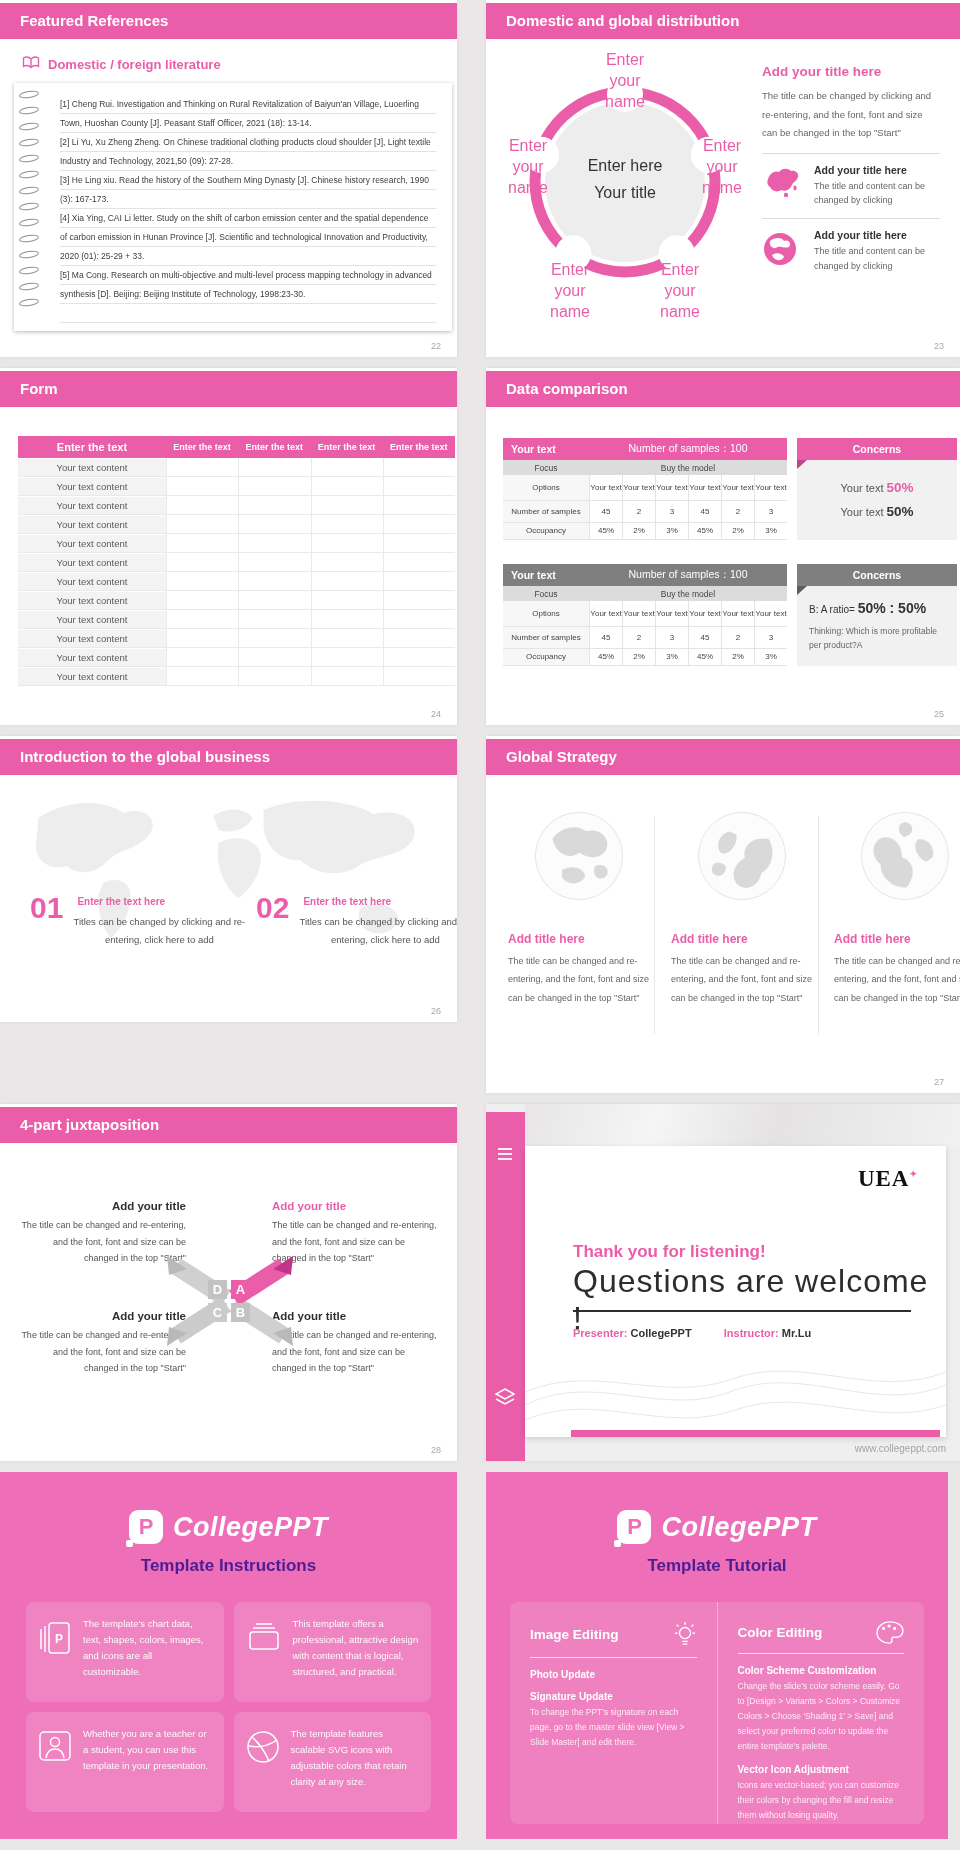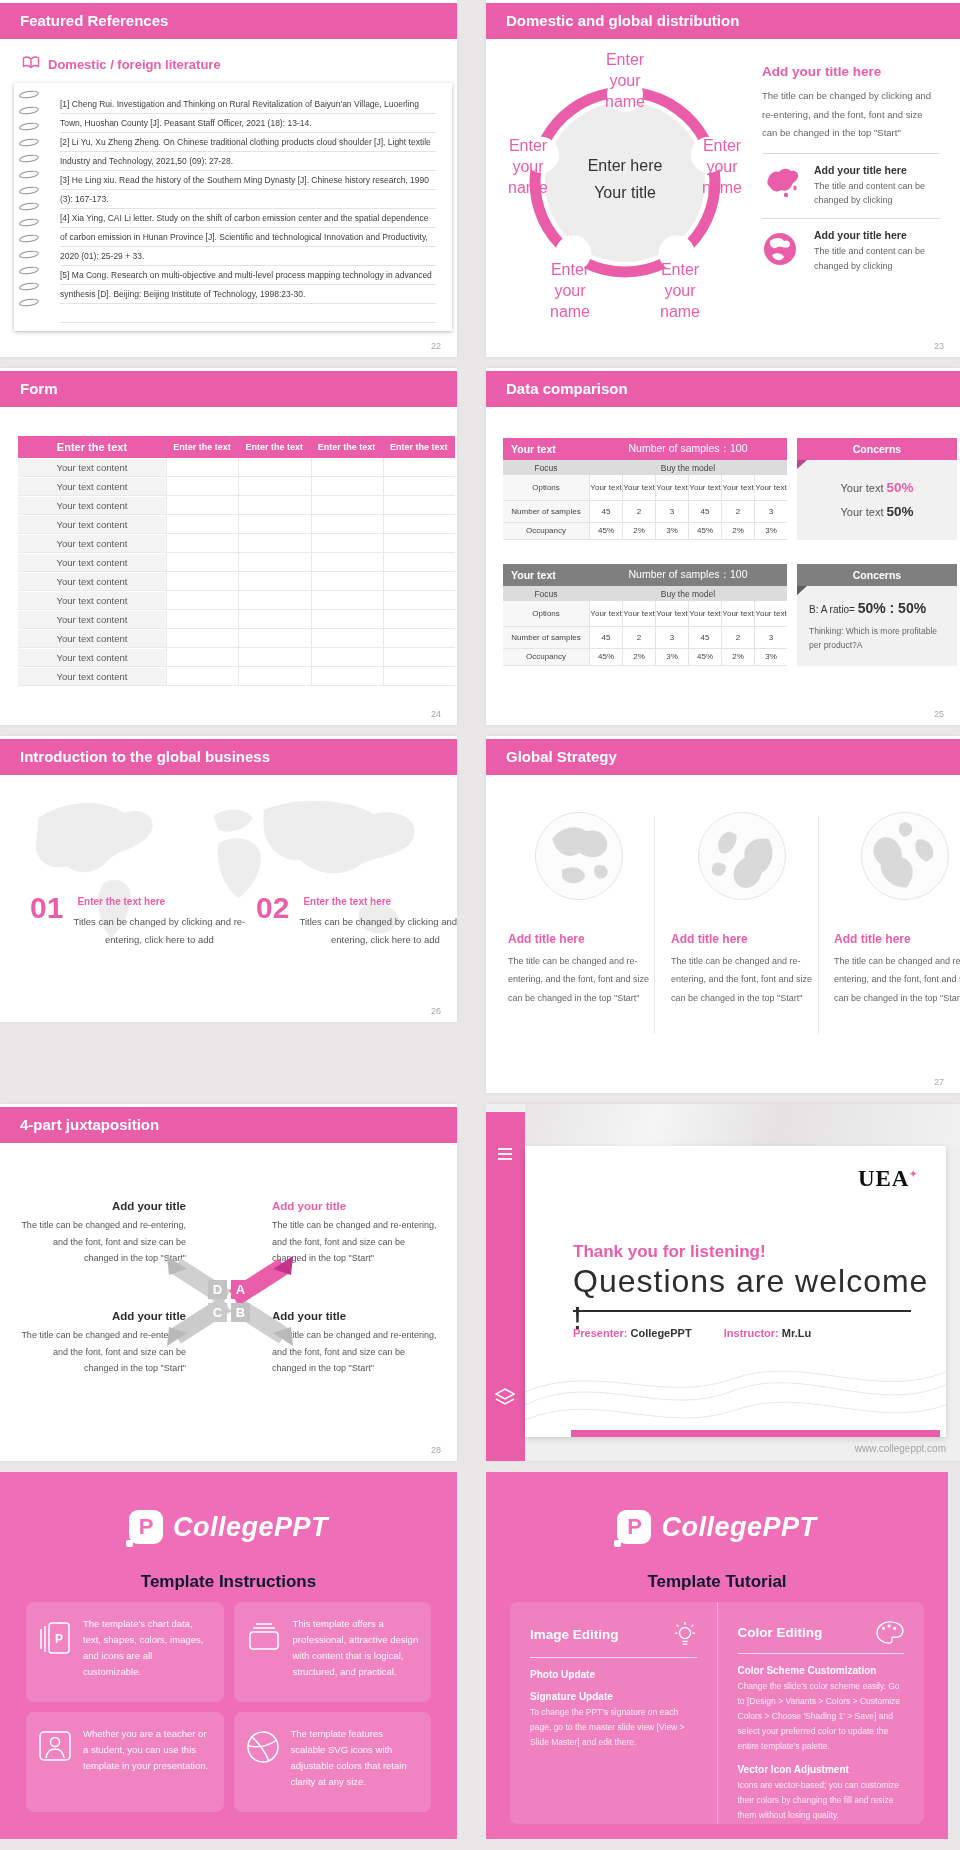--- a/index.html
+++ b/index.html
@@ -137,21 +137,21 @@
   .mesh{position:absolute;left:0;bottom:7px}
   .cardbar{position:absolute;left:46px;right:6px;bottom:0;height:7px;background:var(--pink)}
   .site{position:absolute;right:14px;bottom:7px;font-size:10px;color:#a3a3a3}
 
   
   .brand{display:flex;justify-content:center;align-items:center;gap:10px;padding-top:38px}
   .bicon{position:relative;width:34px;height:34px;background:#fff;border-radius:9px;color:var(--panelpink);
          font-weight:bold;font-size:22px;text-align:center;line-height:34px}
   .bicon::after{content:"";position:absolute;left:-3px;bottom:-3px;width:7px;height:7px;background:#fff;border-radius:2px}
   .bname{color:#fff;font-weight:bold;font-style:italic;font-size:27px;letter-spacing:.5px}
-  .ptitle{text-align:center;color:#0f172a;font-weight:bold;font-size:17px;margin-top:28px}
+  .ptitle{text-align:center;color:#4c1d95;font-weight:bold;font-size:17px;margin-top:12px}
   .cards{position:absolute;left:26px;top:130px;width:405px;display:grid;
          grid-template-columns:1fr 1fr;gap:10px}
   .pcard{background:rgba(255,255,255,.14);border-radius:8px;padding:14px 12px;display:flex;gap:11px;min-height:100px}
   .pcard svg{flex:none;margin-top:4px}
   .pcard p{font-size:9.5px;color:rgba(255,255,255,.96);line-height:1.7}
   .tut{position:absolute;left:24px;top:130px;width:414px;height:222px;background:rgba(255,255,255,.13);
        border-radius:8px;display:flex}
   .tcol{flex:1;padding:18px 20px 10px;position:relative}
   .tcol + .tcol{border-left:1px solid rgba(255,255,255,.35)}
   .thead{display:flex;justify-content:space-between;align-items:center;color:#fff;font-weight:bold;

